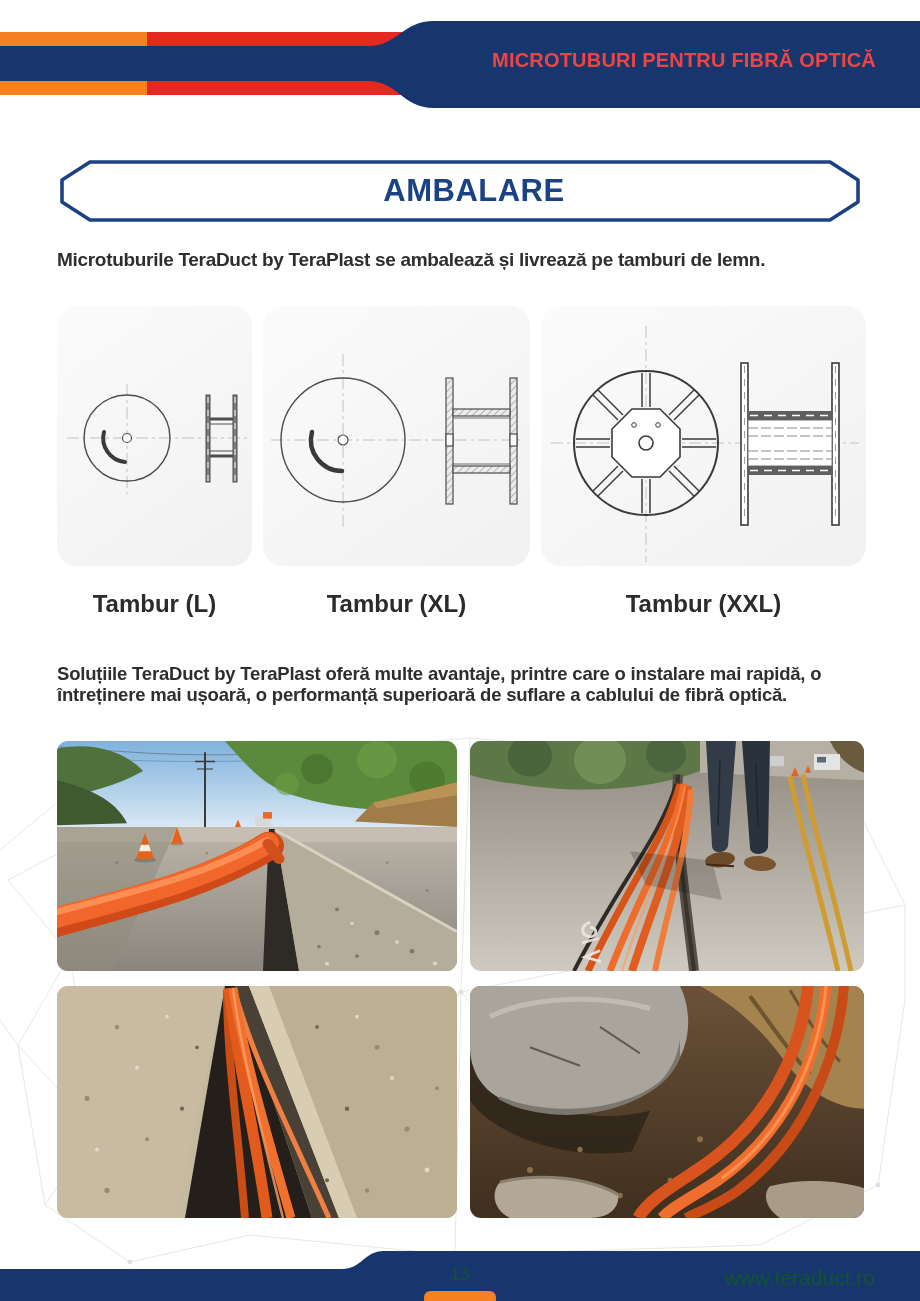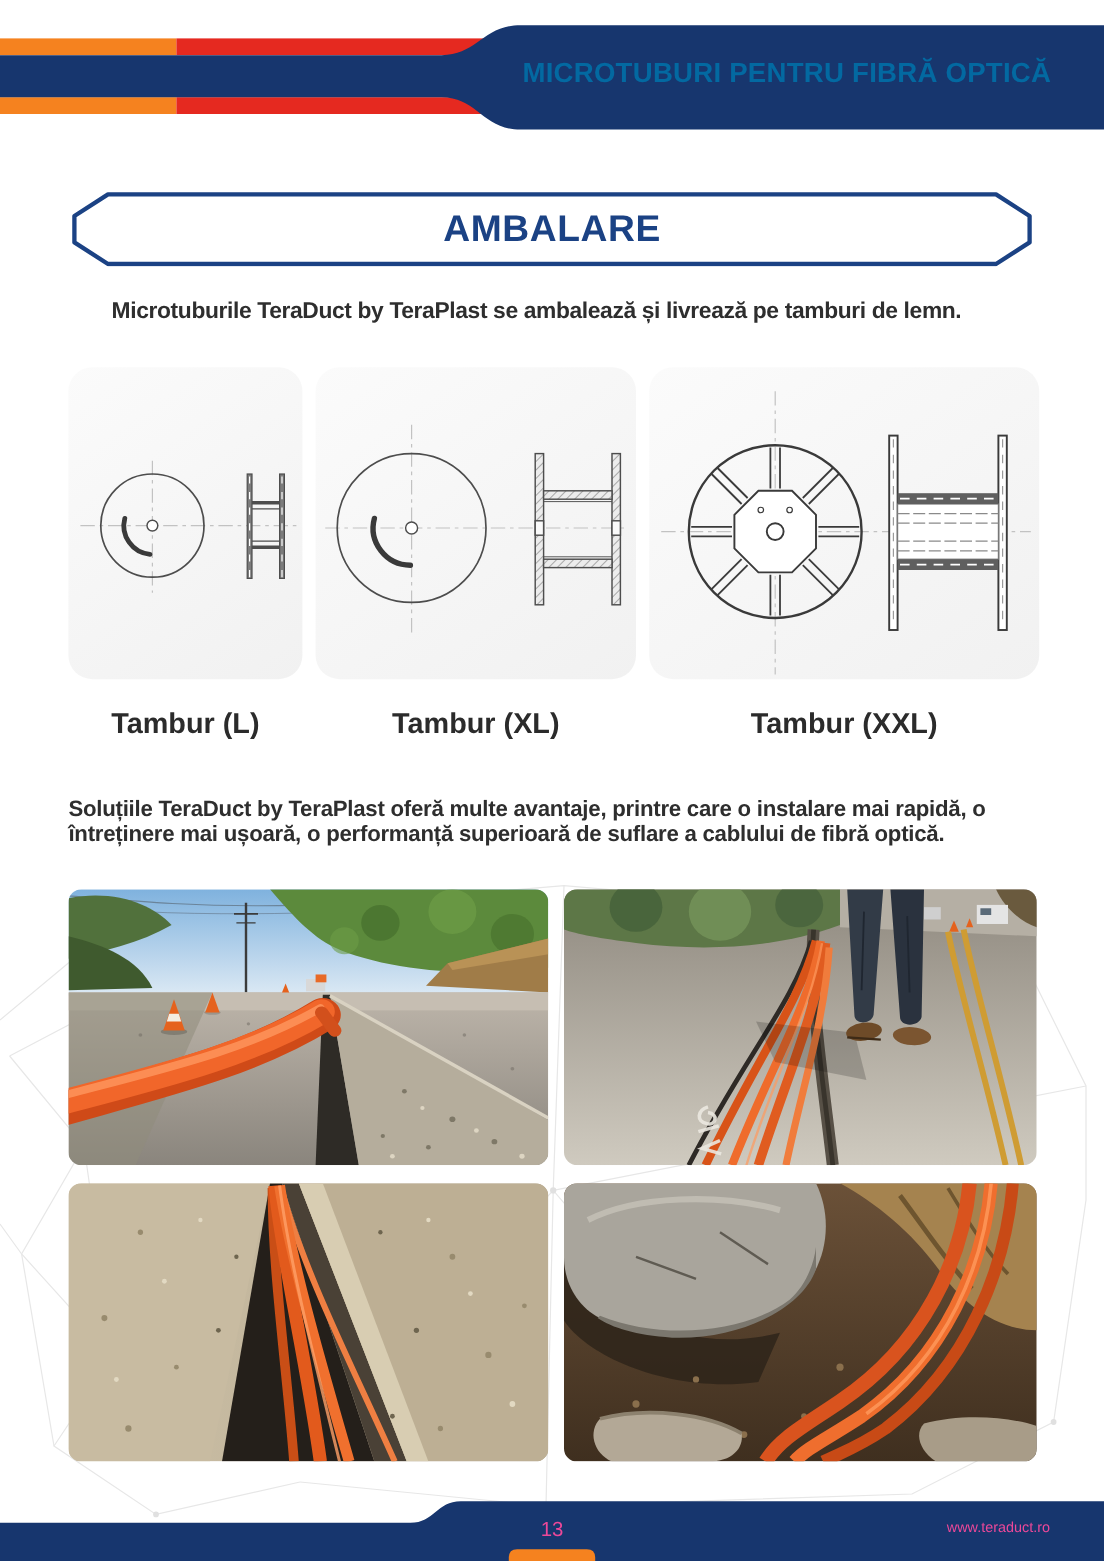--- a/index.html
+++ b/index.html
@@ -2,39 +2,39 @@
 <html><head>
 <meta charset="utf-8">
 <style>
   html,body{margin:0;padding:0;background:#ffffff;}
   .page{position:relative;width:920px;height:1301px;background:#ffffff;overflow:hidden;
         font-family:"Liberation Sans", sans-serif;}
   .abs{position:absolute;}
   svg{display:block;}
   .header-title{position:absolute;top:0;left:400px;width:476px;height:120px;
     display:flex;align-items:center;justify-content:flex-end;
-    color:#0369a1;font-size:23px;font-weight:bold;letter-spacing:.2px;}
+    color:#ef4444;font-size:20px;font-weight:bold;letter-spacing:.2px;}
   .ambox{position:absolute;left:60px;top:160px;width:800px;height:62px;}
-  .ambox-title{position:absolute;left:0;top:0;width:800px;height:62px;display:flex;
+  .ambox-title{position:absolute;left:14px;top:0;width:800px;height:62px;display:flex;
     align-items:center;justify-content:center;color:#1B4284;font-size:31px;font-weight:bold;
     letter-spacing:.5px;}
   .intro{position:absolute;left:57px;top:249px;width:810px;color:#2e2e2e;
-    font-size:19px;font-weight:bold;letter-spacing:-0.3px;white-space:nowrap;margin-left:36px;}
+    font-size:19px;font-weight:bold;letter-spacing:-0.3px;white-space:nowrap;}
   .card{position:absolute;top:306px;height:260px;border-radius:20px;
     background:linear-gradient(145deg,#fbfbfb 0%,#f1f1f1 100%);}
   .card svg{width:100%;height:100%;}
   .drum-label{position:absolute;top:592px;height:24px;display:flex;align-items:center;
     justify-content:center;color:#2b2b2b;font-size:24px;font-weight:bold;}
   .benefits{position:absolute;left:57px;top:663px;width:812px;color:#2e2e2e;
     font-size:18.5px;font-weight:bold;letter-spacing:-0.2px;line-height:21px;}
   .photo{position:absolute;border-radius:11px;overflow:hidden;}
   .photo svg{width:100%;height:100%;}
-  .footer-text{position:absolute;color:#ec4899;}
+  .footer-text{position:absolute;color:#14532d;}
   .page-number{left:410px;top:1265px;width:100px;text-align:center;font-size:17px;}
-  .site{right:45px;top:1266px;font-size:12px;}
+  .site{right:45px;top:1266px;font-size:21px;}
 </style>
 </head>
 <body>
 
 <div class="page">
 
   <svg class="abs" style="left:0;top:0" width="920" height="120" viewBox="0 0 920 120">
     <rect x="0" y="32" width="147" height="14" fill="#F5821F"></rect>
     <rect x="147" y="32" width="285" height="14" fill="#E52920"></rect>
     <rect x="0" y="81" width="147" height="14" fill="#F5821F"></rect>

